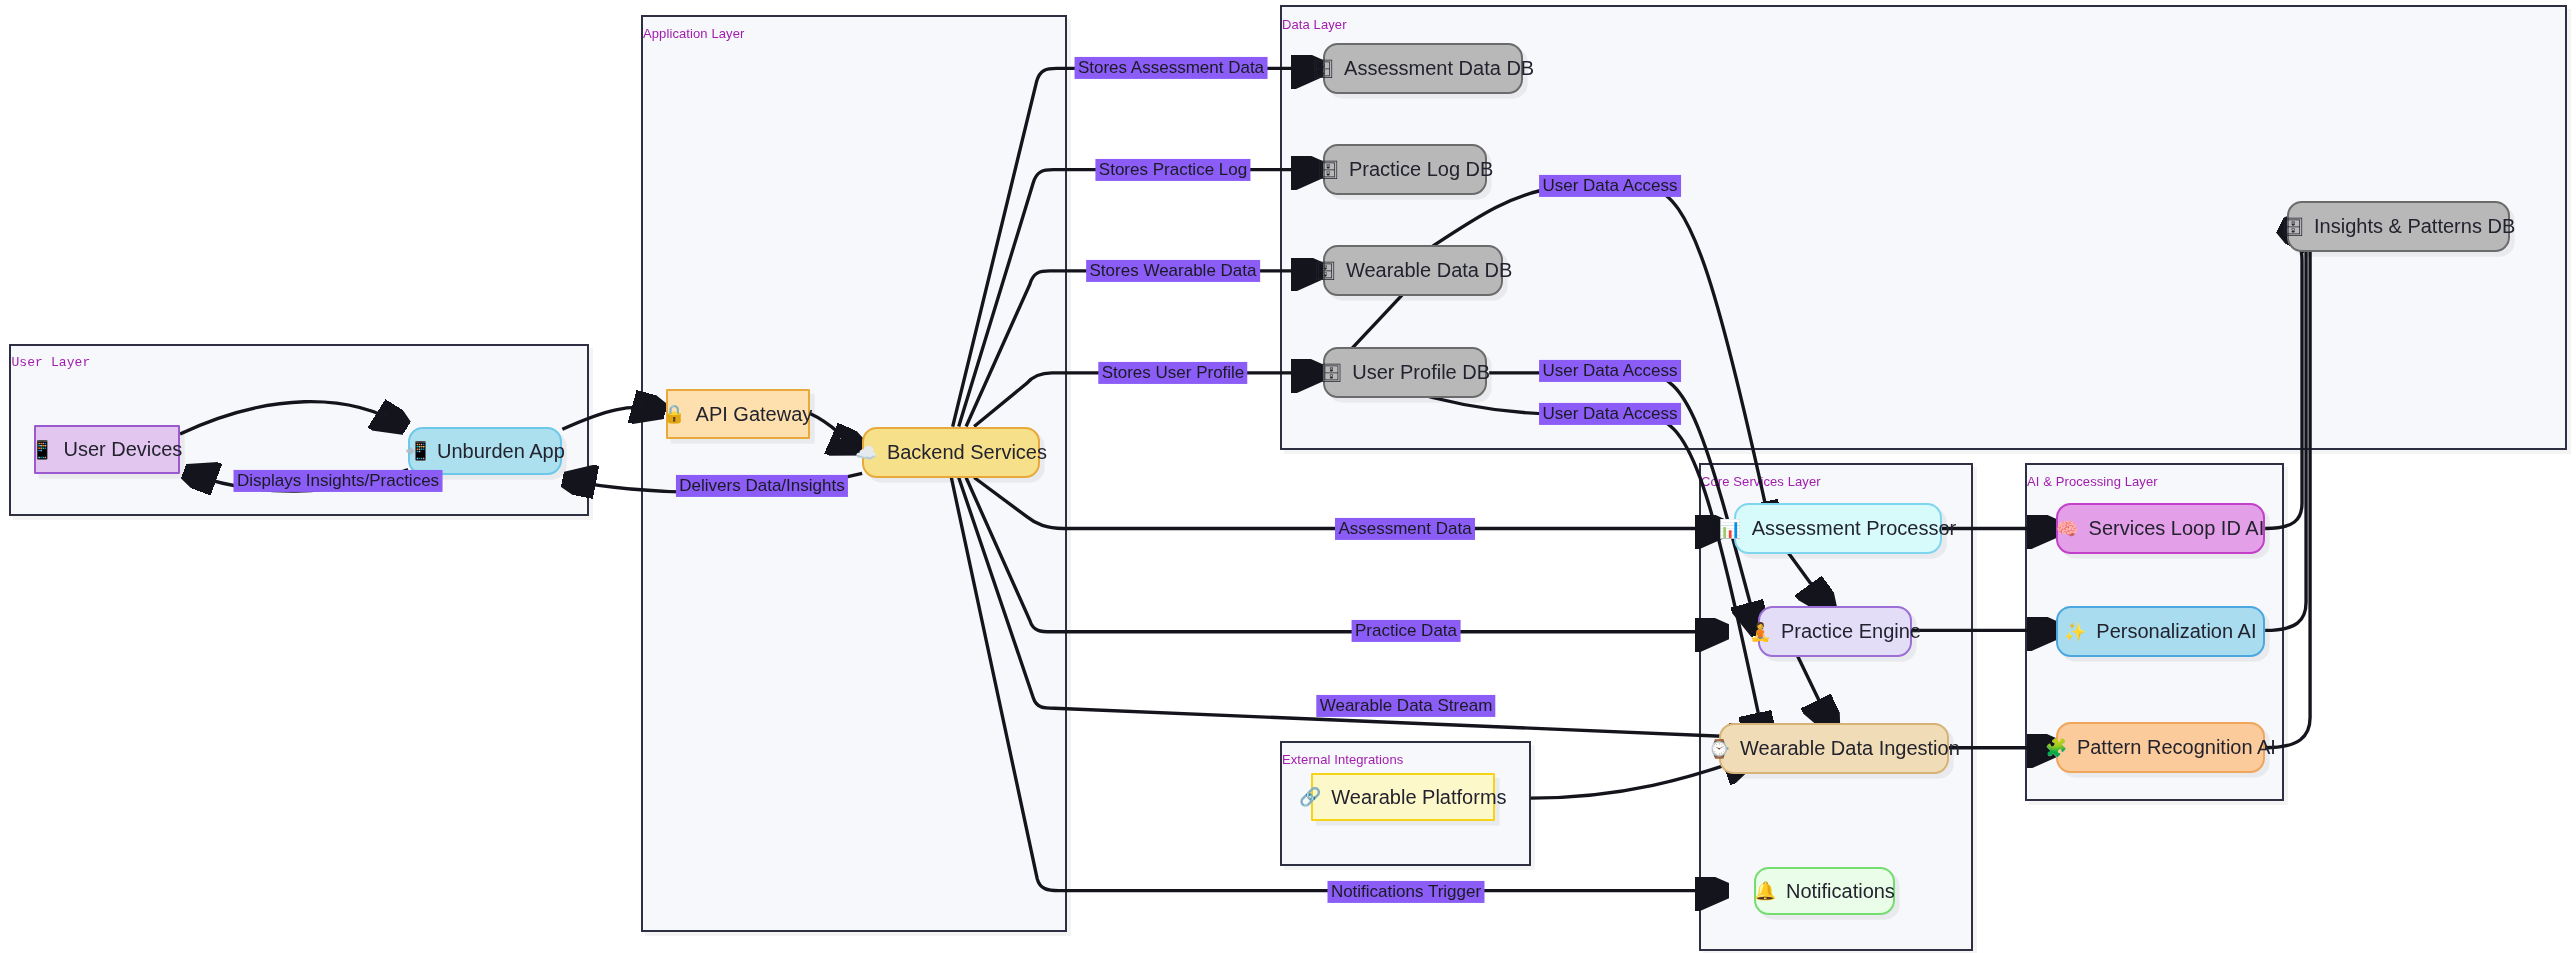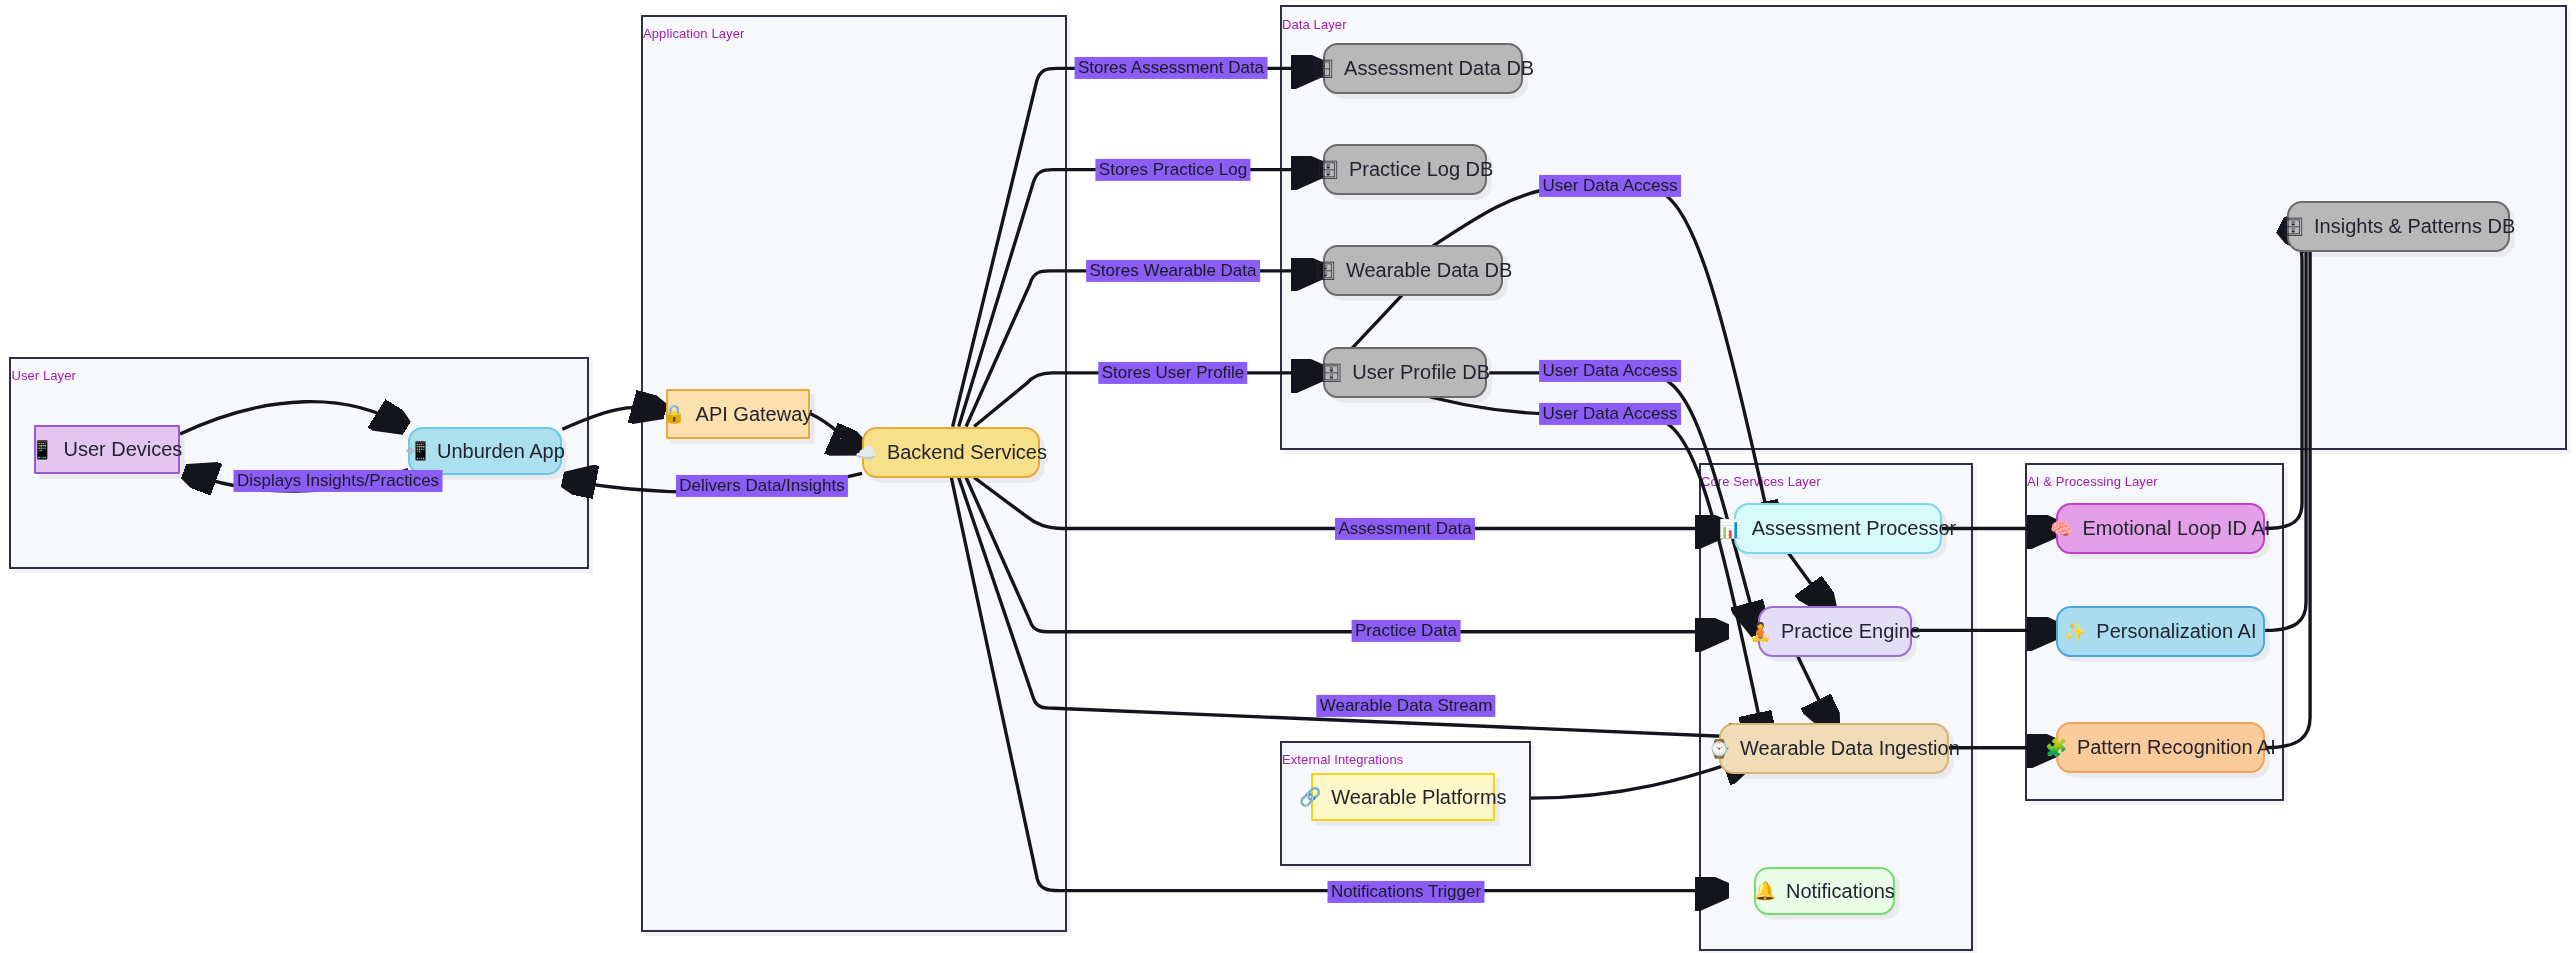--- a/index.html
+++ b/index.html
@@ -81,21 +81,21 @@
     stroke:#14141c;
     stroke-width:5;
     stroke-linecap:butt;
   }
 </style>
 </head>
 <body>
 
 <div id="canvas">
 
-  <div class="subgraph" style="left:9.4px;top:357px;width:580px;height:212px;">
+  <div class="subgraph" style="left:9.4px;top:344px;width:580px;height:172px;font-family:Liberation Mono, monospace;">
     <div class="subgraph-title">User Layer</div>
   </div>
 
   <div class="subgraph" style="left:641px;top:14.8px;width:426px;height:917px;">
     <div class="subgraph-title">Application Layer</div>
   </div>
 
   <div class="subgraph" style="left:1280px;top:5.4px;width:1287px;height:445px;padding-left:36px;">
     <div class="subgraph-title">Data Layer</div>
   </div>
@@ -230,21 +230,21 @@
     <span>Wearable Data Ingestion</span>
   </div>
 
   <div class="node rounded" style="left:1754px;top:867px;width:141px;height:48px;background:#eafde9;border-color:#74dd70;">
     <span class="nicon">🔔</span>
     <span>Notifications</span>
   </div>
 
   <div class="node rounded" style="left:2056px;top:503px;width:209px;height:51px;background:#e3a0e8;border-color:#c23fc8;">
     <span class="nicon">🧠</span>
-    <span>Emotional Loop ID AI</span>
+    <span>Services Loop ID AI</span>
   </div>
 
   <div class="node rounded" style="left:2056px;top:606px;width:209px;height:51px;background:#a9dcee;border-color:#4aa7e0;">
     <span class="nicon">✨</span>
     <span>Personalization AI</span>
   </div>
 
   <div class="node rounded" style="left:2056px;top:722px;width:209px;height:51px;background:#fbcb9c;border-color:#f0a55a;">
     <span class="nicon">🧩</span>
     <span>Pattern Recognition AI</span>

